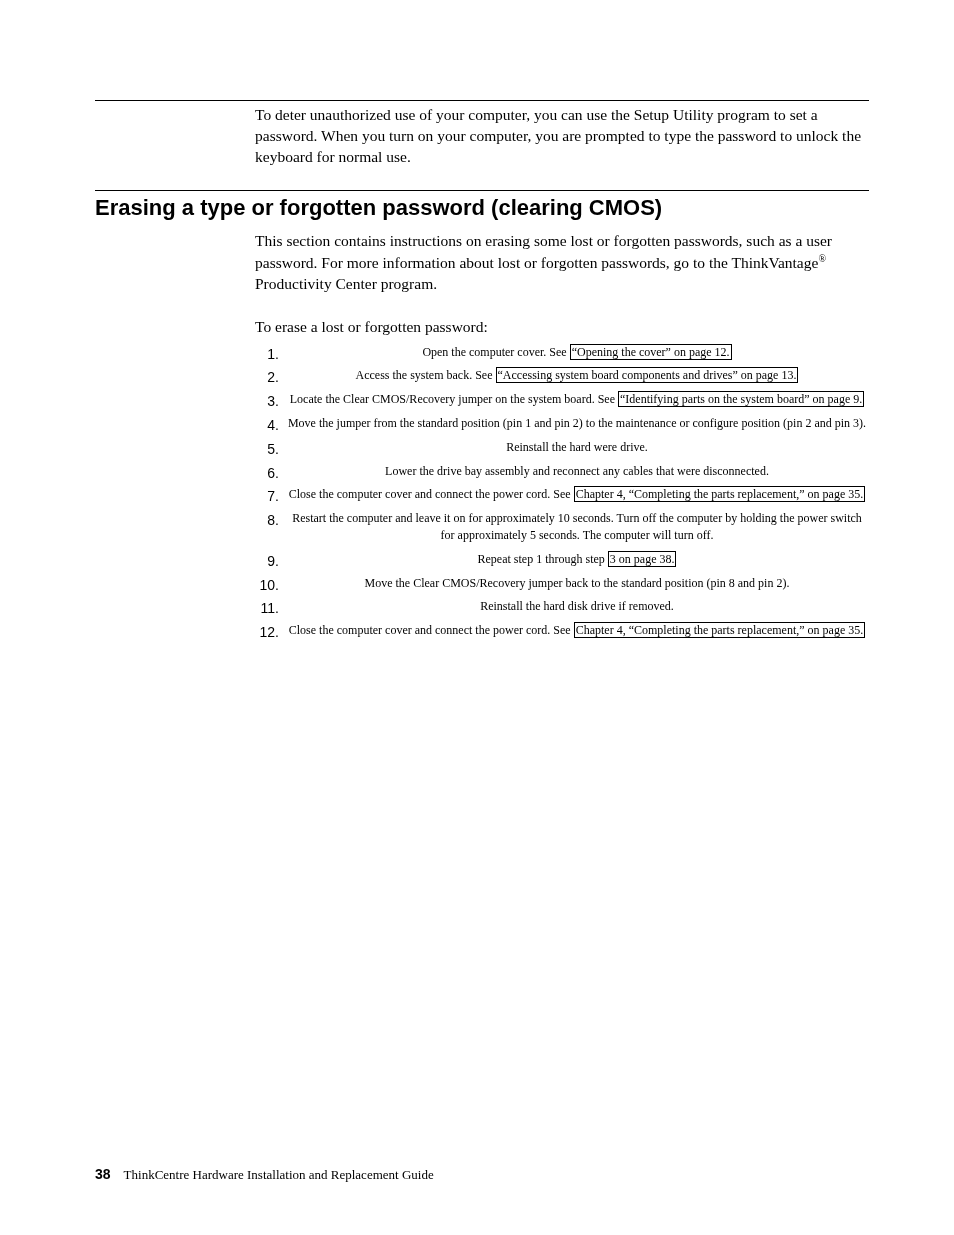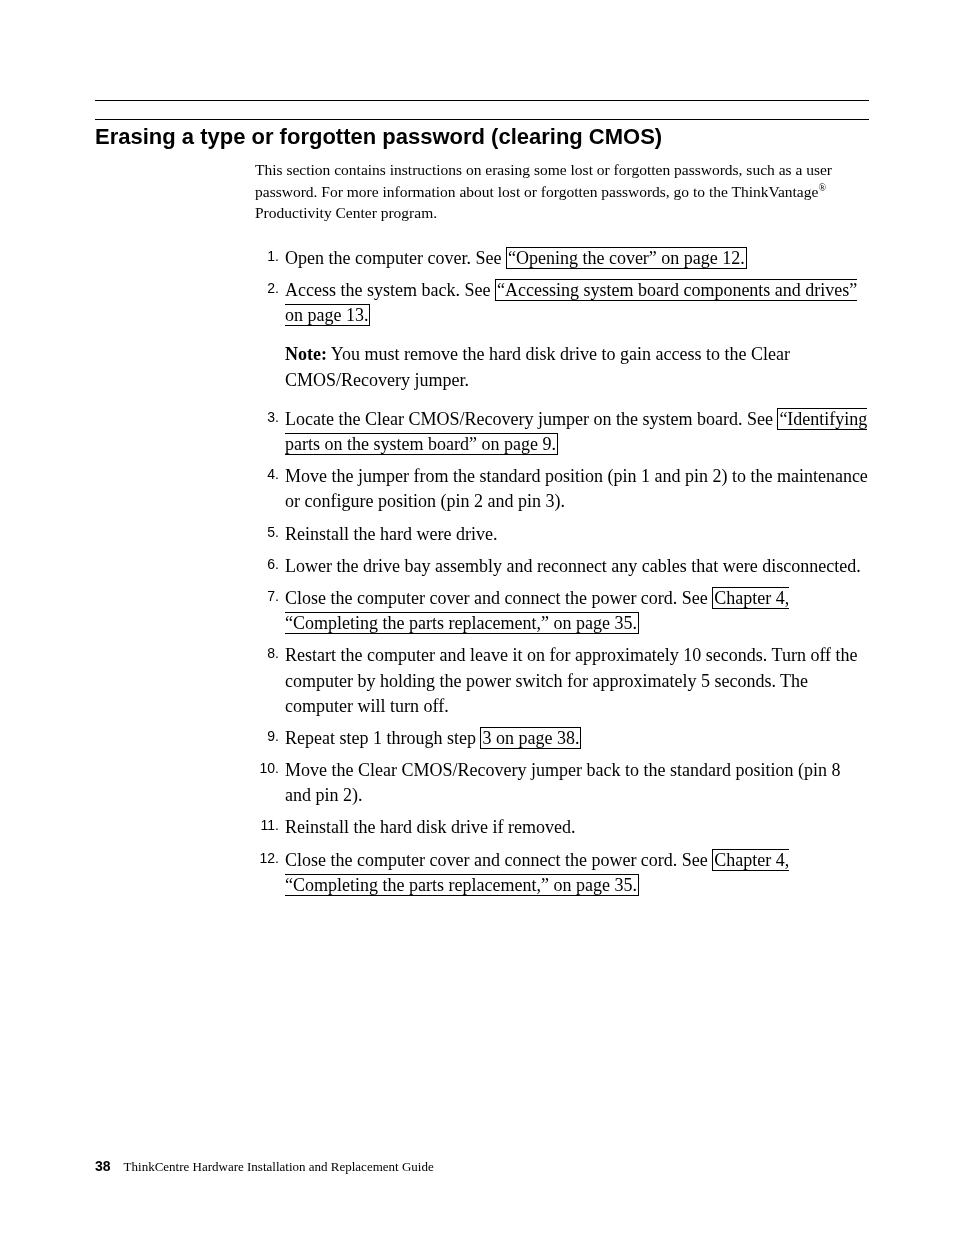--- a/index.html
+++ b/index.html
@@ -25,24 +25,25 @@
   }
   .body-block {
     margin-left: 160px;
     font-size: 15.5px;
     line-height: 1.35;
     margin-bottom: 22px;
   }
   .section-wrap { margin-bottom: 18px; }
   ol.steps {
     margin-left: 160px;
-    font-size: 18px;
+    font-size: 12px;
     line-height: 1.4;
     list-style: none;
     counter-reset: step;
+    text-align: center;
   }
   ol.steps > li {
     counter-increment: step;
     position: relative;
     padding-left: 30px;
     margin-bottom: 7px;
   }
   ol.steps > li::before {
     content: counter(step) ".";
     font-family: Arial, Helvetica, sans-serif;
@@ -57,56 +58,55 @@
     margin-top: 14px;
     margin-bottom: 14px;
   }
   .link-text {
     border: 1px solid #000;
     padding: 0 1px;
   }
   .sup { font-size: 10px; vertical-align: super; }
   .footer {
     position: absolute;
-    bottom: 60px;
+    bottom: 52px;
     left: 95px;
     font-size: 13px;
   }
   .footer .pagenum {
     font-family: Arial, Helvetica, sans-serif;
     font-weight: bold;
     font-size: 14px;
     margin-right: 10px;
   }
 </style>
 </head>
 <body>
 
 <div class="section-wrap">
   <hr class="section-rule">
+  <p class="body-block">To deter unauthorized use of your computer, you can use the Setup Utility program to set a password. When you turn on your computer, you are prompted to type the password to unlock the keyboard for normal use.</p>
 </div>
 
 <div class="section-wrap">
   <hr class="section-rule">
   <h2 class="section-heading">Erasing a type or forgotten password (clearing CMOS)</h2>
 
   <p class="body-block">
     <span>This section contains instructions on erasing some lost or forgotten passwords, such as a user password. For more information about lost or forgotten passwords, go to the ThinkVantage</span><span class="sup">®</span><span> Productivity Center program.</span>
   </p>
 
+  <p class="body-block" style="margin-bottom:6px;">To erase a lost or forgotten password:</p>
 
   <ol class="steps">
     <li>
       <span>Open the computer cover. See </span><span class="link-text">“Opening the cover” on page 12.</span>
     </li>
     <li>
       <span>Access the system back. See </span><span class="link-text">“Accessing system board components and drives” on page 13.</span>
-      <div class="note-block">
-        <b>Note:</b><span> You must remove the hard disk drive to gain access to the Clear CMOS/Recovery jumper.</span>
-      </div>
     </li>
     <li>
       <span>Locate the Clear CMOS/Recovery jumper on the system board. See </span><span class="link-text">“Identifying parts on the system board” on page 9.</span>
     </li>
     <li>
       <span>Move the jumper from the standard position (pin 1 and pin 2) to the maintenance or configure position (pin 2 and pin 3).</span>
     </li>
     <li>
       <span>Reinstall the hard were drive.</span>
     </li>

